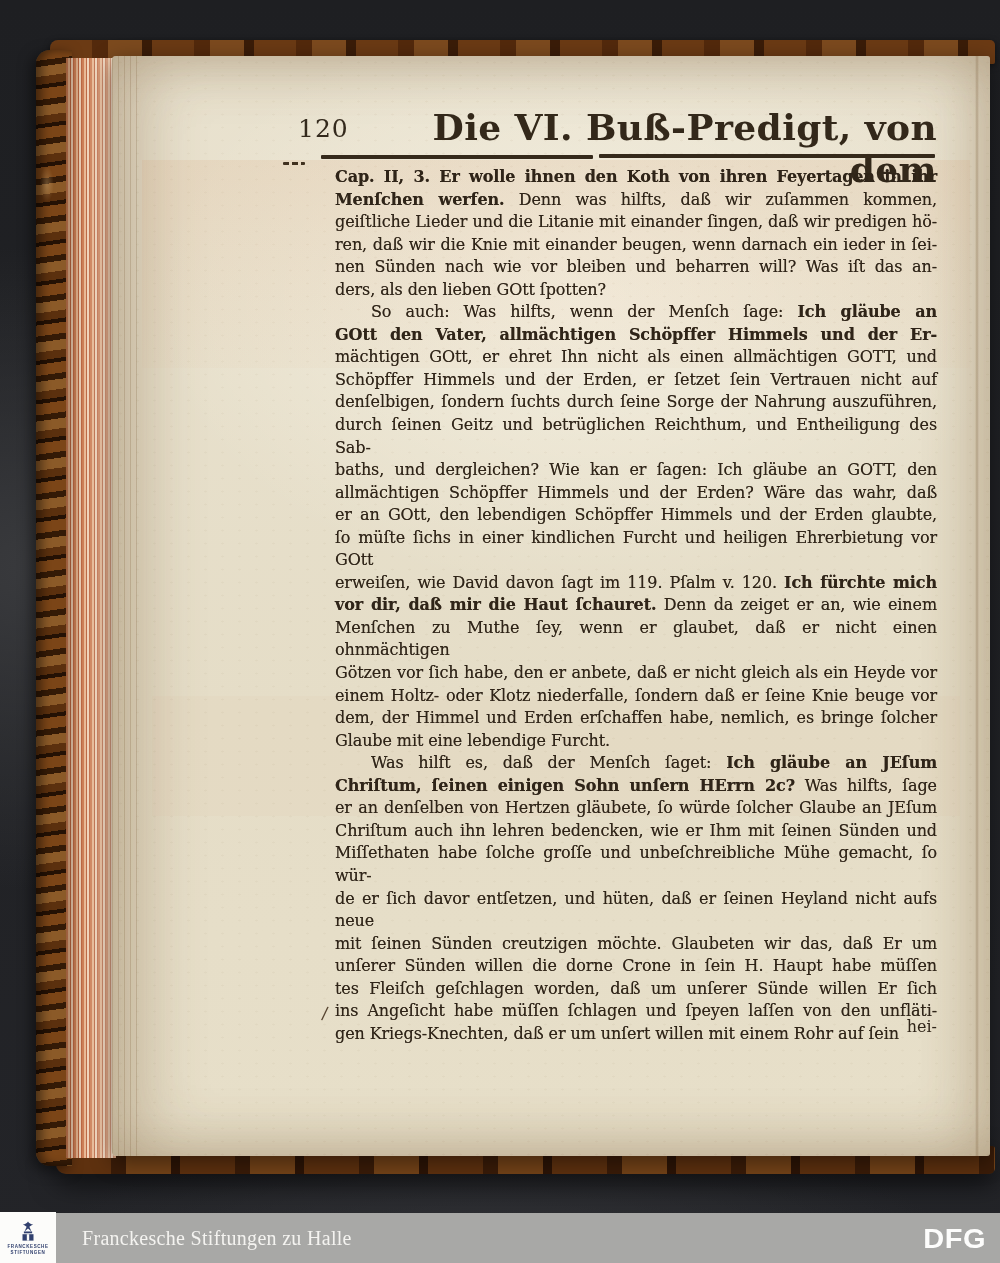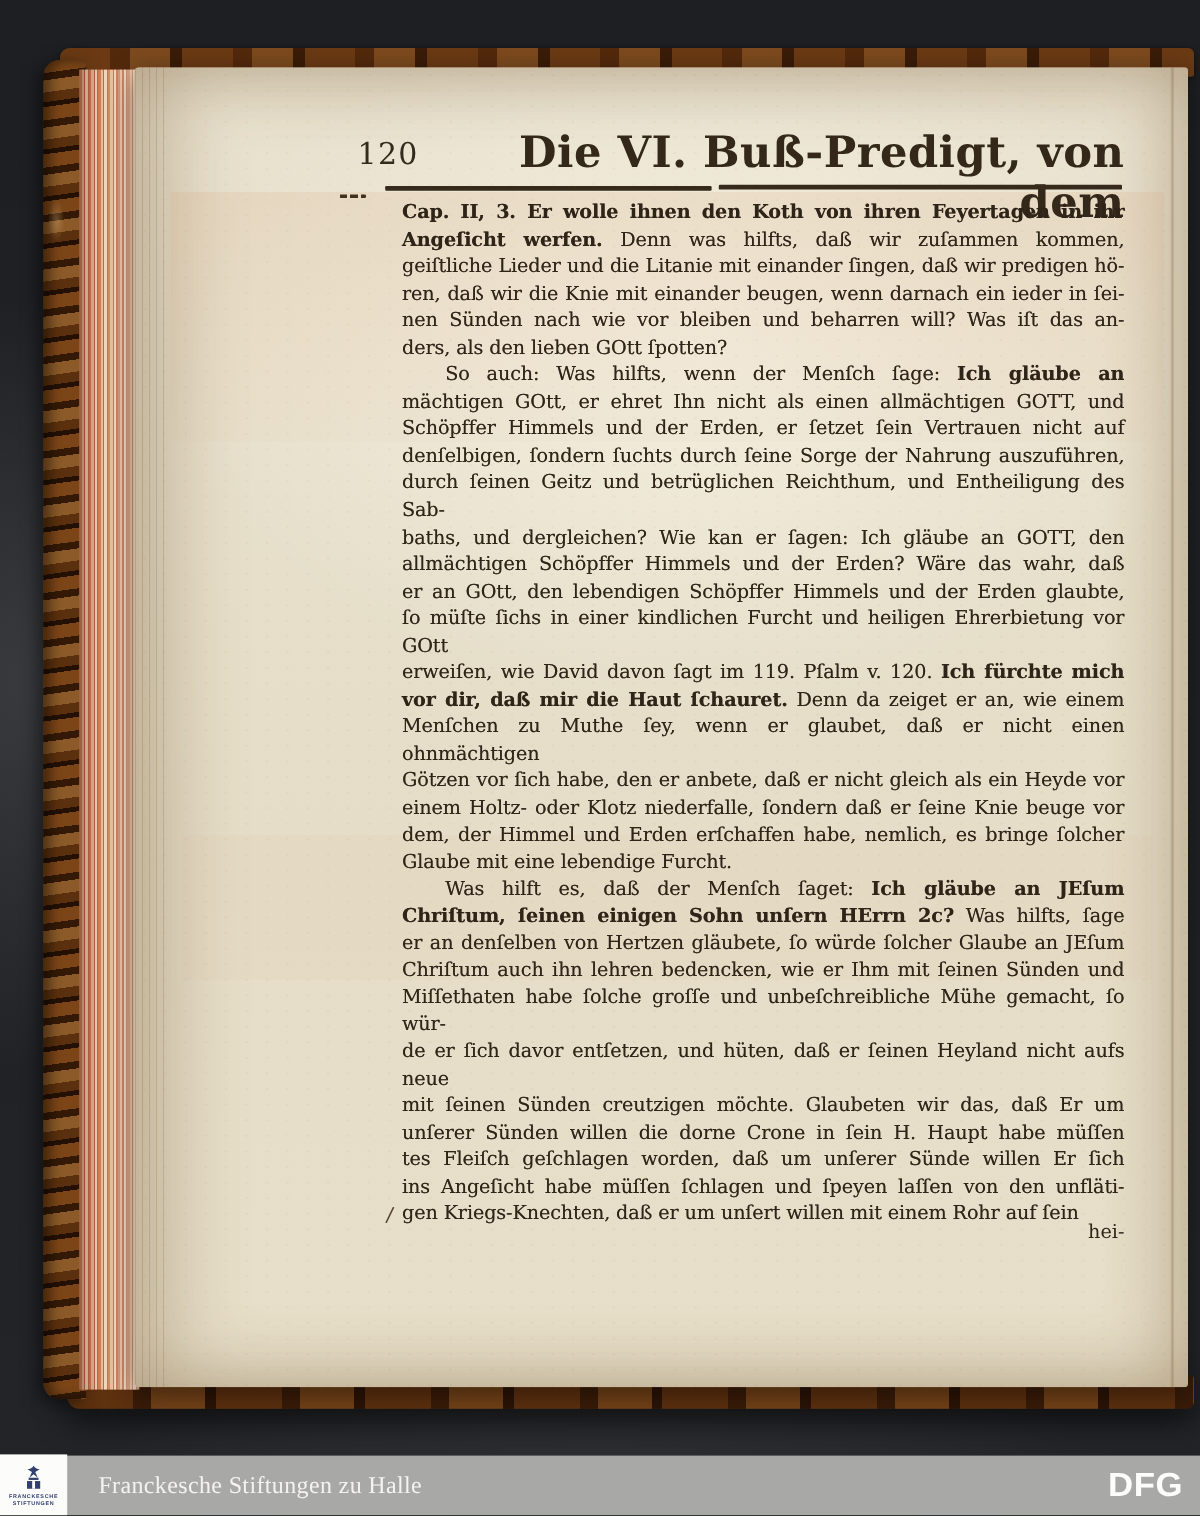--- a/index.html
+++ b/index.html
@@ -88,26 +88,27 @@
 
     <div class="pagenum">120</div>
     <div class="running-header">Die VI. Buß-Predigt, von dem</div>
 
     <div class="rule dash"></div>
     <div class="rule seg1"></div>
     <div class="rule seg2"></div>
 
     <div class="textbody" id="textbody">
         <div class="line"><span class="b">Cap. II, 3.  Er wolle ihnen den Koth von ihren Feyertagen in ihr</span></div>
-        <div class="line"><span class="b">Angeſicht werfen.</span><span>  Denn was hilfts, daß wir zuſammen kommen,</span></div>
+        <div class="line"><span class="b">Menſchen werfen.</span><span>  Denn was hilfts, daß wir zuſammen kommen,</span></div>
         <div class="line"><span>geiſtliche Lieder und die Litanie mit einander ſingen, daß wir predigen hö-</span></div>
         <div class="line"><span>ren, daß wir die Knie mit einander beugen, wenn darnach ein ieder in ſei-</span></div>
         <div class="line"><span>nen Sünden nach wie vor bleiben und beharren will? Was iſt das an-</span></div>
         <div class="line end"><span>ders, als den lieben GOtt ſpotten?</span></div>
         <div class="line ind"><span>So auch: Was hilfts, wenn der Menſch ſage: </span><span class="b">Ich gläube an</span></div>
+        <div class="line"><span class="b">GOtt den Vater, allmächtigen Schöpffer Himmels und der Er-</span></div>
         <div class="line"><span>mächtigen GOtt, er ehret Ihn nicht als einen allmächtigen GOTT, und</span></div>
         <div class="line"><span>Schöpffer Himmels und der Erden, er ſetzet ſein Vertrauen nicht auf</span></div>
         <div class="line"><span>denſelbigen, ſondern ſuchts durch ſeine Sorge der Nahrung auszuführen,</span></div>
         <div class="line"><span>durch ſeinen Geitz und betrüglichen Reichthum, und Entheiligung des Sab-</span></div>
         <div class="line"><span>baths, und dergleichen? Wie kan er ſagen: Ich gläube an GOTT, den</span></div>
         <div class="line"><span>allmächtigen Schöpffer Himmels und der Erden? Wäre das wahr, daß</span></div>
         <div class="line"><span>er an GOtt, den lebendigen Schöpffer Himmels und der Erden glaubte,</span></div>
         <div class="line"><span>ſo müſte ſichs in einer kindlichen Furcht und heiligen Ehrerbietung vor GOtt</span></div>
         <div class="line"><span>erweiſen, wie David davon ſagt im 119. Pſalm v. 120. </span><span class="b">Ich fürchte mich</span></div>
         <div class="line"><span class="b">vor dir, daß mir die Haut ſchauret.</span><span>  Denn da zeiget er an, wie einem</span></div>

